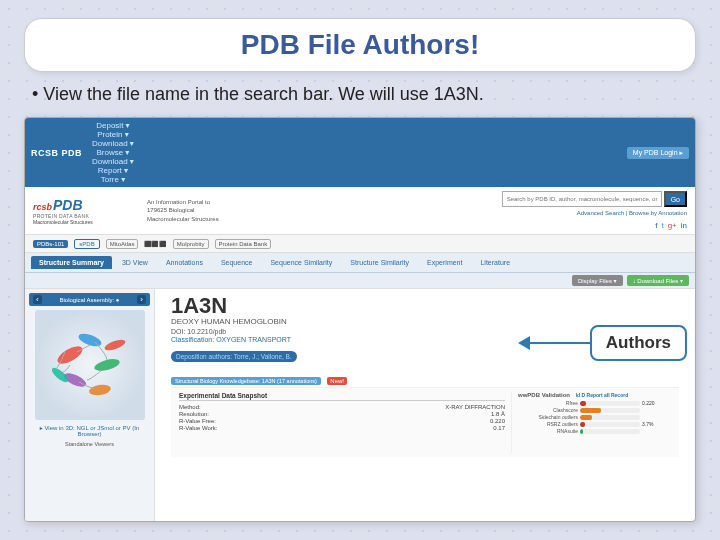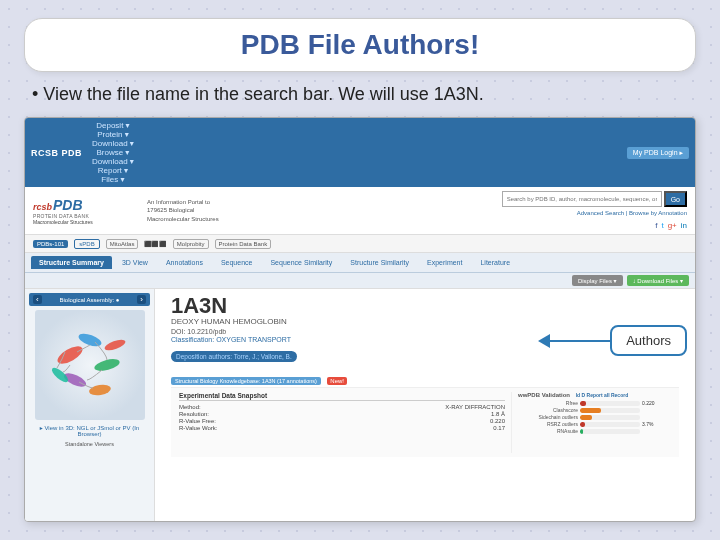--- a/index.html
+++ b/index.html
@@ -342,22 +342,22 @@
       height: 2px;
       background: #2e7ab5;
       position: relative;
     }
 
     .authors-bubble {
       background: white;
       border: 2px solid #2e7ab5;
       border-radius: 8px;
       padding: 6px 14px;
-      font-size: 13px;
-      font-weight: normal;
+      font-size: 17px;
+      font-weight: bold;
       color: #333;
       white-space: nowrap;
     }
 
     .authors-pointer {
       width: 0;
       height: 0;
       border-top: 7px solid transparent;
       border-bottom: 7px solid transparent;
       border-right: 12px solid #2e7ab5;
@@ -512,21 +512,21 @@
 
     <div class="nav-bar">
       <span class="nav-logo-text">RCSB PDB</span>
       <div class="nav-links">
         <span class="nav-link">Deposit ▾</span>
         <span class="nav-link">Protein ▾</span>
         <span class="nav-link">Download ▾</span>
         <span class="nav-link">Browse ▾</span>
         <span class="nav-link">Download ▾</span>
         <span class="nav-link">Report ▾</span>
-        <span class="nav-link">Files ▾</span>
+        <span class="nav-link">Torre ▾</span>
       </div>
       <span class="nav-login-btn">My PDB Login ▸</span>
     </div>
 
     <div class="pdb-header">
       <div class="pdb-logo-area">
         <div style="display:flex;align-items:baseline;gap:1px;">
           <span style="font-size:9px;font-weight:bold;color:#c0392b;font-style:italic;">rcsb</span>
           <span style="font-size:14px;font-weight:bold;color:#2e6da4;font-style:italic;">PDB</span>
         </div>

